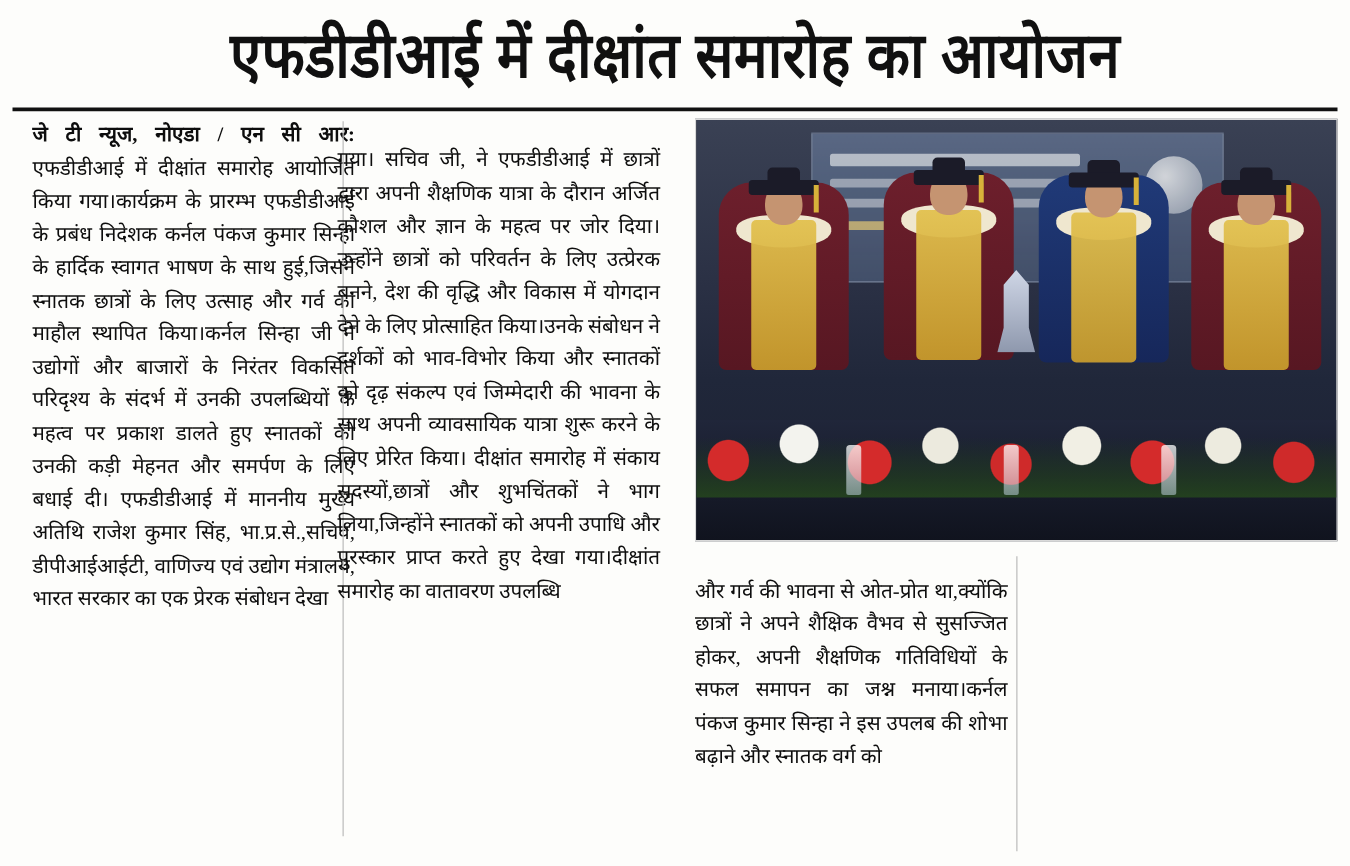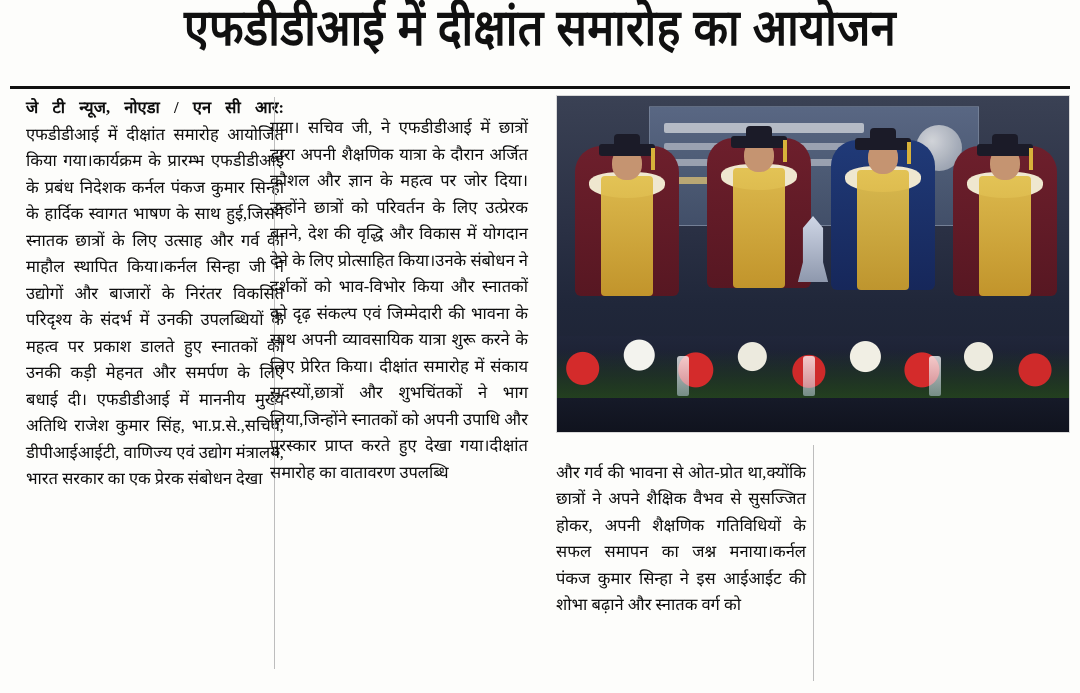--- a/index.html
+++ b/index.html
@@ -16,20 +16,21 @@
     overflow: hidden;
   }
 
   
   .headline-wrap {
     position: absolute;
     left: 0; top: 6px;
     width: 1080px;
     height: 78px;
     display: flex;
+    align-items: center;
     justify-content: center;
   }
   .headline {
     font-family: "Liberation Sans", sans-serif;
     font-weight: bold;
     font-size: 45px;
     line-height: 1.05;
     letter-spacing: 0.3px;
     color: #101010;
     text-align: center;
@@ -323,20 +324,20 @@
       <div class="trophy"></div>
 
       <div class="table-front"></div>
       <div class="flowers"></div>
       <div class="bottle" id="b1"></div>
       <div class="bottle" id="b2"></div>
       <div class="bottle" id="b3"></div>
     </div>
 
     <div id="col3">
-      <p>और गर्व की भावना से ओत-प्रोत था,क्योंकि छात्रों ने अपने शैक्षिक वैभव से सुसज्जित होकर, अपनी शैक्षणिक गतिविधियों के सफल समापन का जश्न मनाया।कर्नल पंकज कुमार सिन्हा ने इस आईआईट की शोभा बढ़ाने और स्नातक वर्ग को</p>
+      <p>और गर्व की भावना से ओत-प्रोत था,क्योंकि छात्रों ने अपने शैक्षिक वैभव से सुसज्जित होकर, अपनी शैक्षणिक गतिविधियों के सफल समापन का जश्न मनाया।कर्नल पंकज कुमार सिन्हा ने इस उपलब की शोभा बढ़ाने और स्नातक वर्ग को</p>
     </div>
 
     <div id="div2"></div>
 
 
   </div>
 </div>
 
 </body></html>

